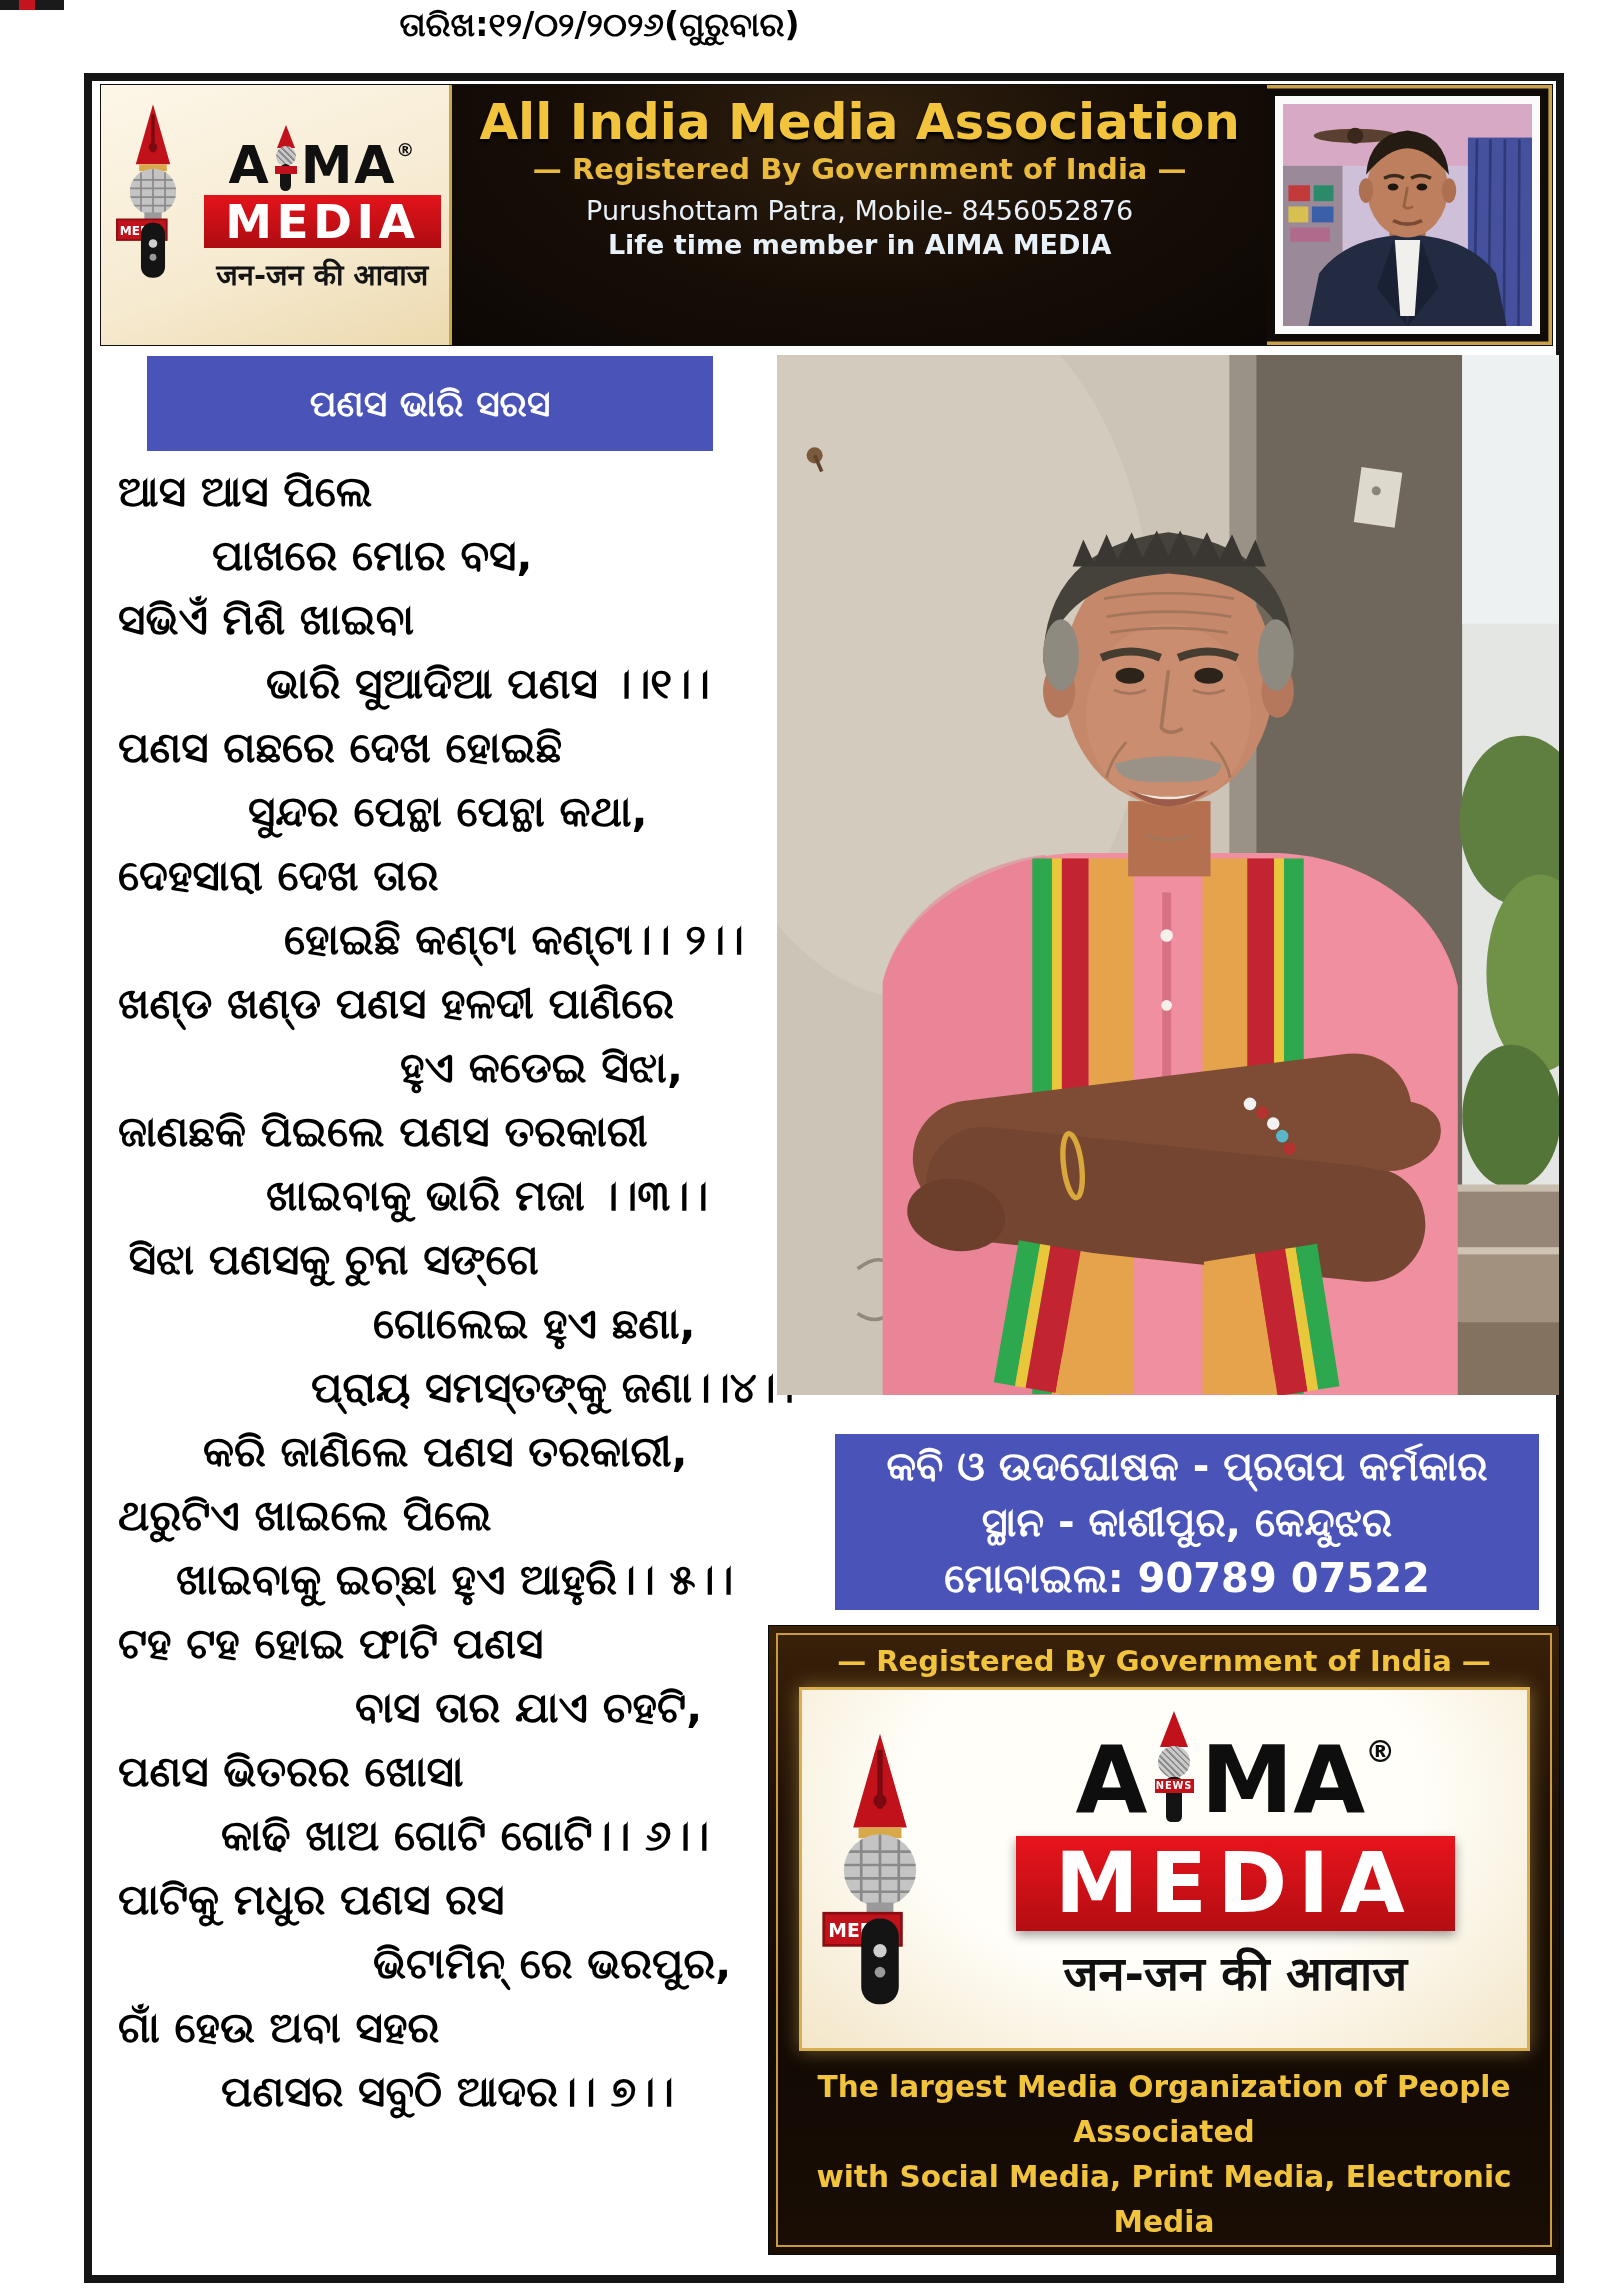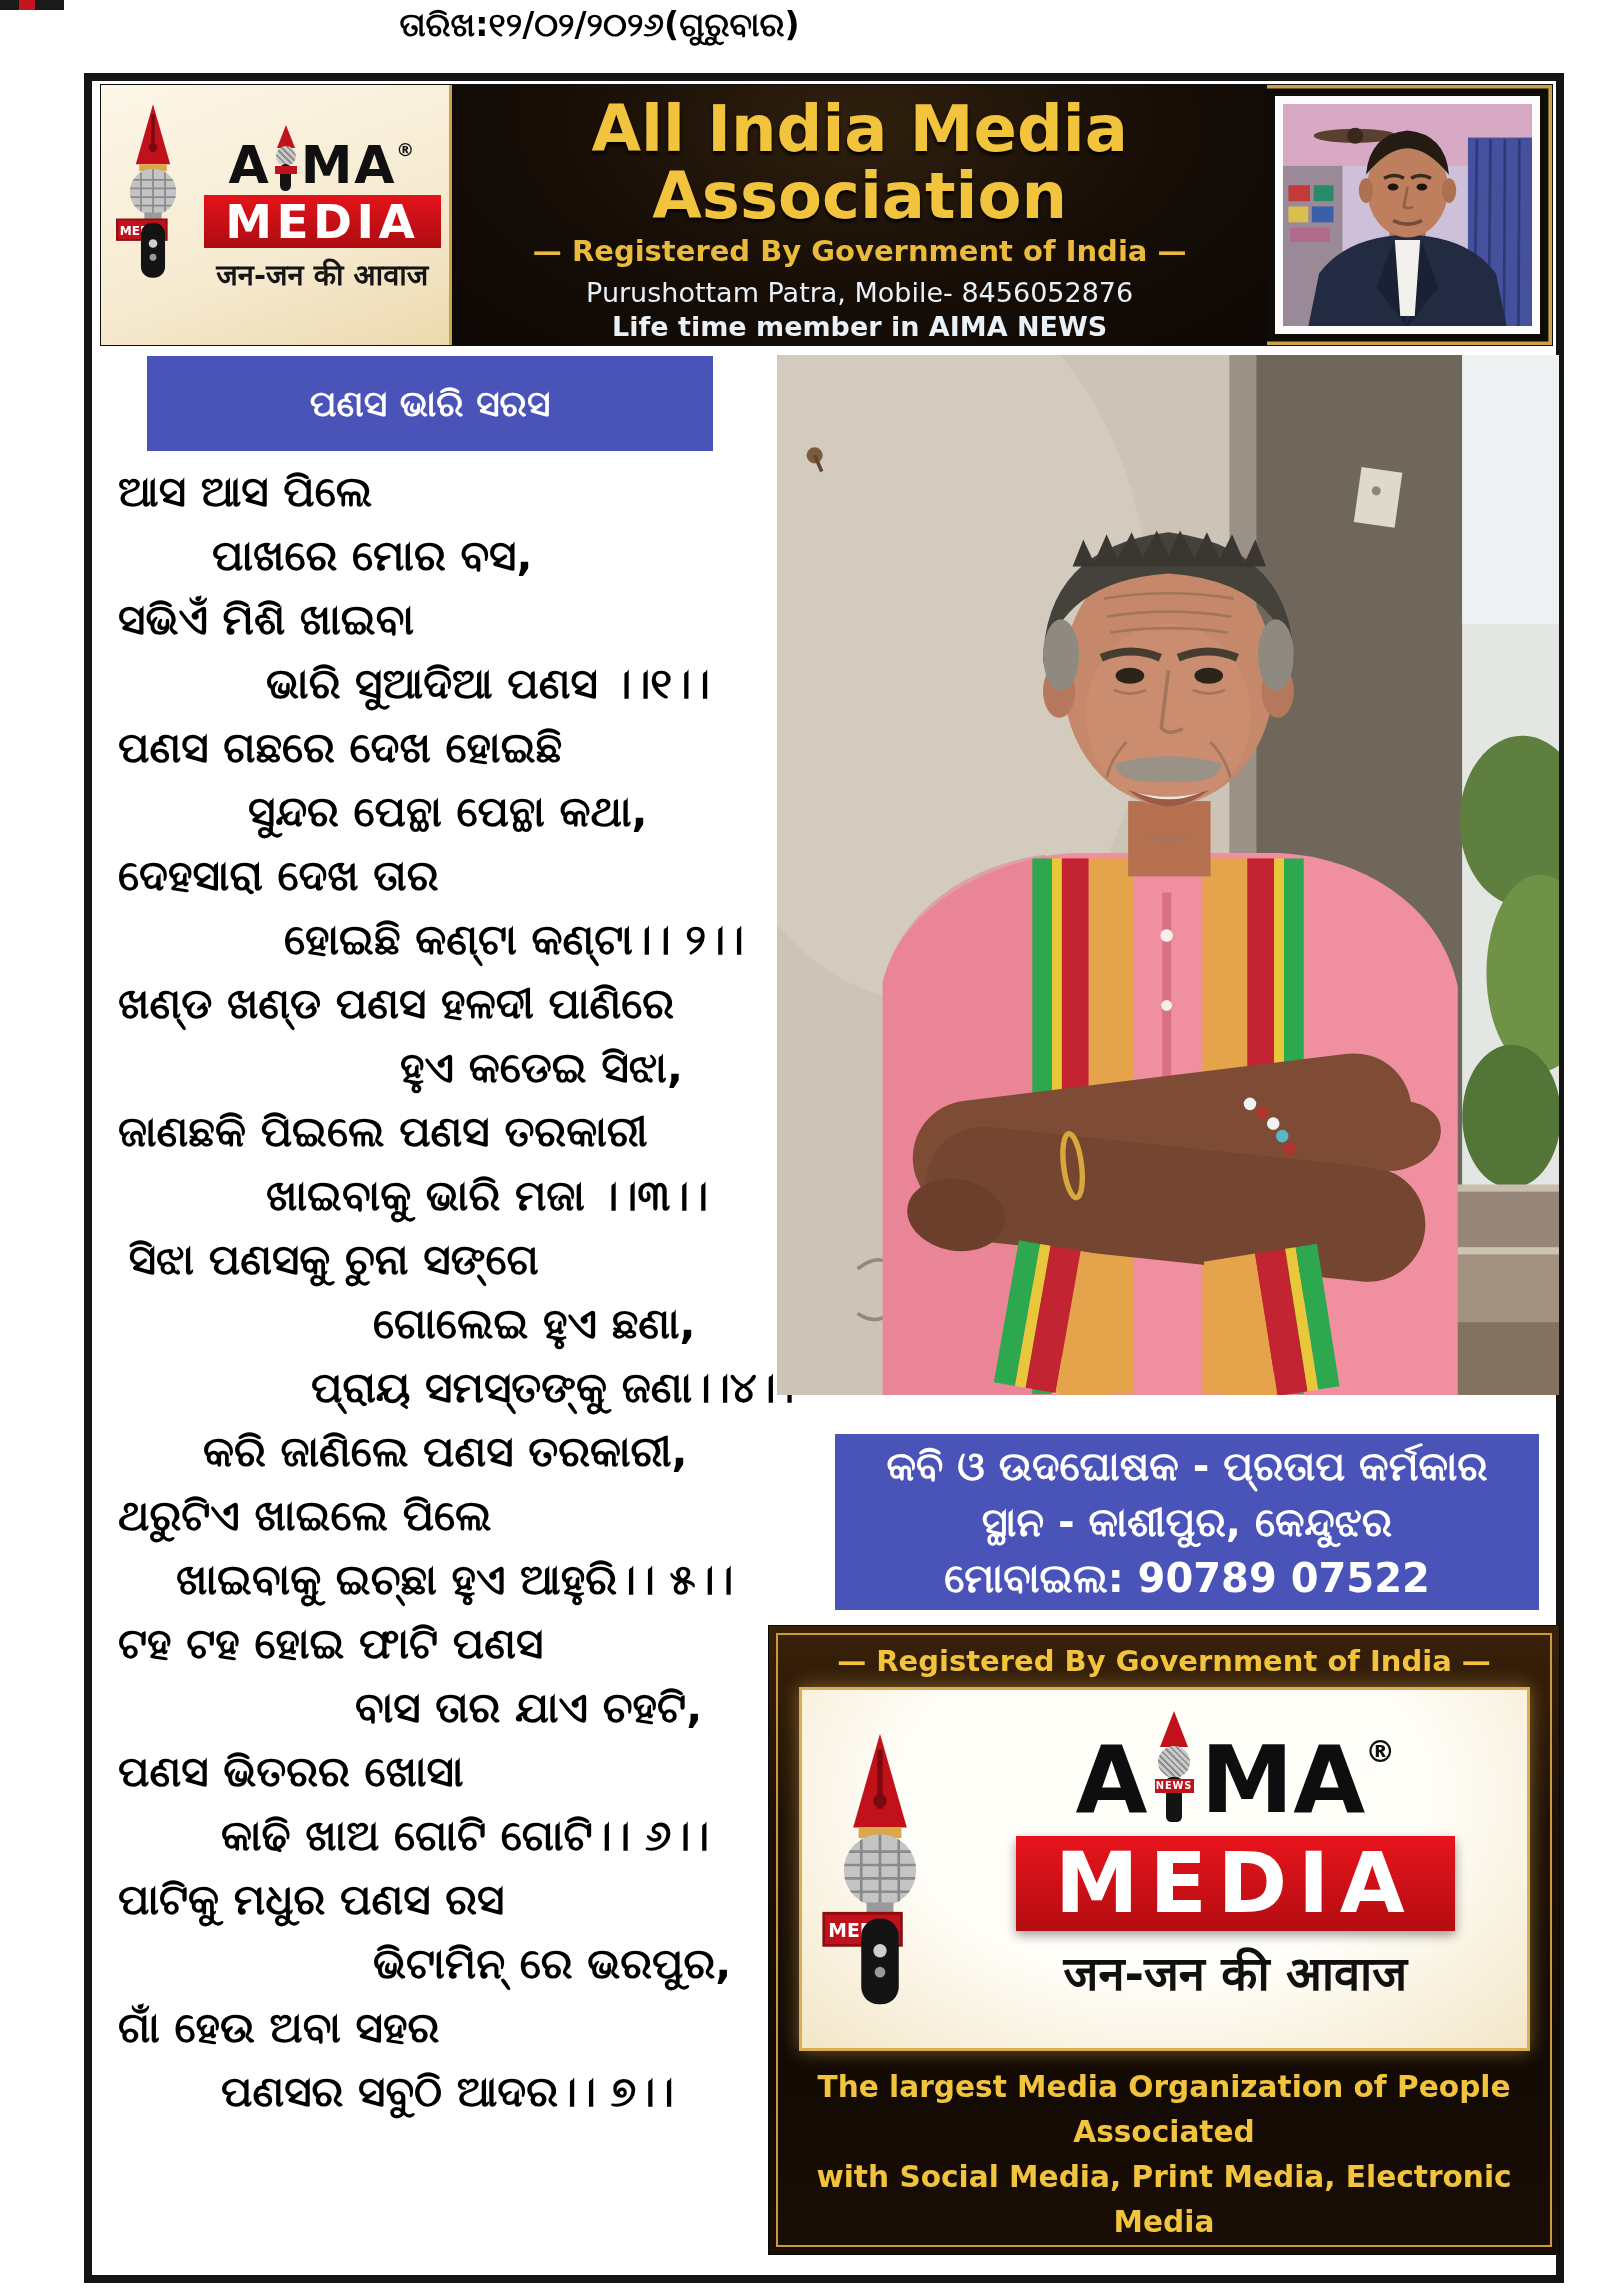--- a/index.html
+++ b/index.html
@@ -28,21 +28,21 @@
   .mic-i .head{position:absolute;left:1.8px;top:7.2px;width:19.7px;height:19.7px;border-radius:50%;
         background:repeating-linear-gradient(45deg,#c9c9c9 0 2.7px,#8e8e8e 2.7px 4.5px);}
   .mic-i .stem{position:absolute;left:6.3px;top:25px;width:10.7px;height:27px;border-radius:5.4px;background:#141414;}
   .mic-i .band{position:absolute;left:0.9px;top:27px;width:21.5px;height:8px;background:#c1121c;}
   .logo-media-band{background:linear-gradient(180deg,#e4131b,#ac0c11);color:#fff;font-weight:bold;
         font-size:47px;line-height:1.1;padding:0.9px 21.5px;letter-spacing:4.5px;}
   .logo-tagline{font-size:29px;font-weight:bold;color:#141414;margin-top:1.8px;}
   .header-center{flex:1;text-align:center;box-sizing:border-box;padding-top:10.7px;
         background:radial-gradient(ellipse at 50% 15%,#30200e 0%,#160d06 55%,#0d0805 100%);
         display:flex;flex-direction:column;gap:3.6px;}
-  .header-title{font-size:64px;font-weight:bold;color:#f2c43d;text-shadow:0 2.7px 3.6px #000;line-height:1.05;}
+  .header-title{font-size:50px;font-weight:bold;color:#f2c43d;text-shadow:0 2.7px 3.6px #000;line-height:1.05;}
   .header-subtitle{font-size:25px;font-weight:bold;color:#f3f3f3;}
   .header-registered{font-size:29px;font-weight:bold;color:#e9ba3c;}
   .header-contact{font-size:27px;font-weight:normal;color:#e8f0f8;margin-top:5.4px;}
   .header-membership{font-size:27px;font-weight:bold;color:#e8f0f8;}
   .header-photo{width:265px;margin:10.7px 12.5px 10.7px 7.2px;border:8px solid #fbfbfb;box-sizing:border-box;background:#9a8ca0;}
   .header-photo svg{display:block;width:100%;height:100%;}
   
   .poem-title-box{position:absolute;left:147px;top:356px;width:566px;height:95px;
         display:flex;align-items:center;justify-content:center;}
   .poem-title{color:#fff;font-size:36px;font-weight:bold;text-align:right;}
@@ -134,21 +134,21 @@
         <span class="reg">®</span>
       </div>
       <div class="logo-media-band">MEDIA</div>
       <div class="logo-tagline">जन-जन की आवाज</div>
     </div>
 
     <div class="header-center">
       <div class="header-title">All India Media Association</div>
       <div class="header-registered">— Registered By Government of India —</div>
       <div class="header-contact">Purushottam Patra, Mobile- 8456052876</div>
-      <div class="header-membership">Life time member in AIMA NEWS</div>
+      <div class="header-membership">Life time member in AIMA MEDIA</div>
     </div>
 
     <div class="header-photo">
       <svg viewBox="0 0 276 252" preserveAspectRatio="none">
         <rect x="0" y="0" width="276" height="252" fill="#cdc0d8"></rect>
         <rect x="0" y="0" width="276" height="70" fill="#d8a9c4"></rect>
         <g>
           <ellipse cx="80" cy="36" rx="46" ry="8" fill="#5a4030"></ellipse>
           <circle cx="80" cy="36" r="9" fill="#3a281c"></circle>
         </g>

